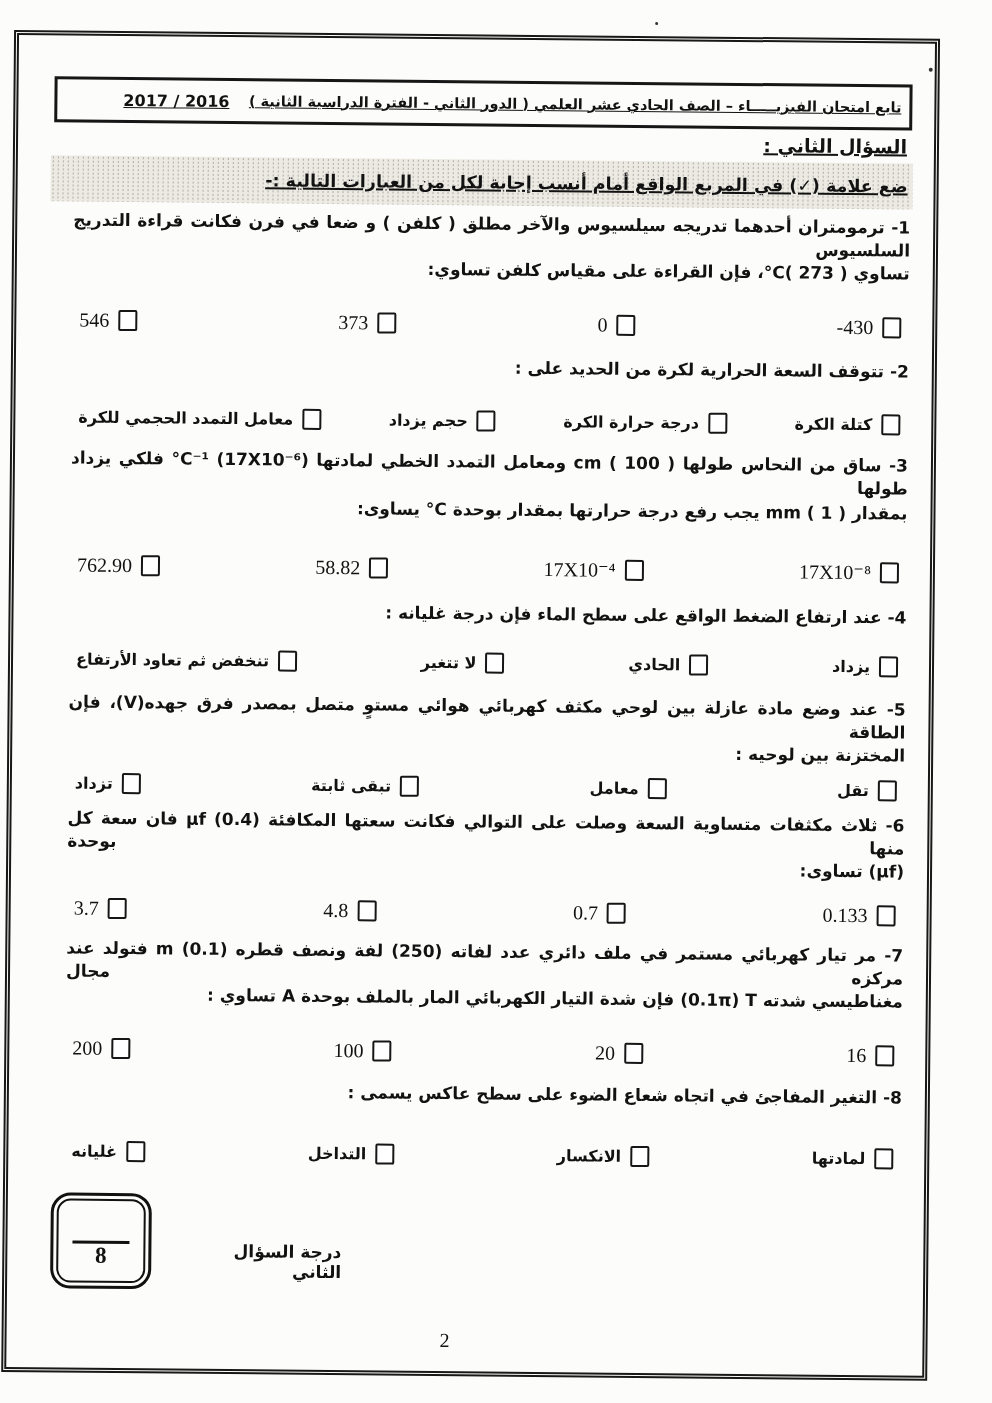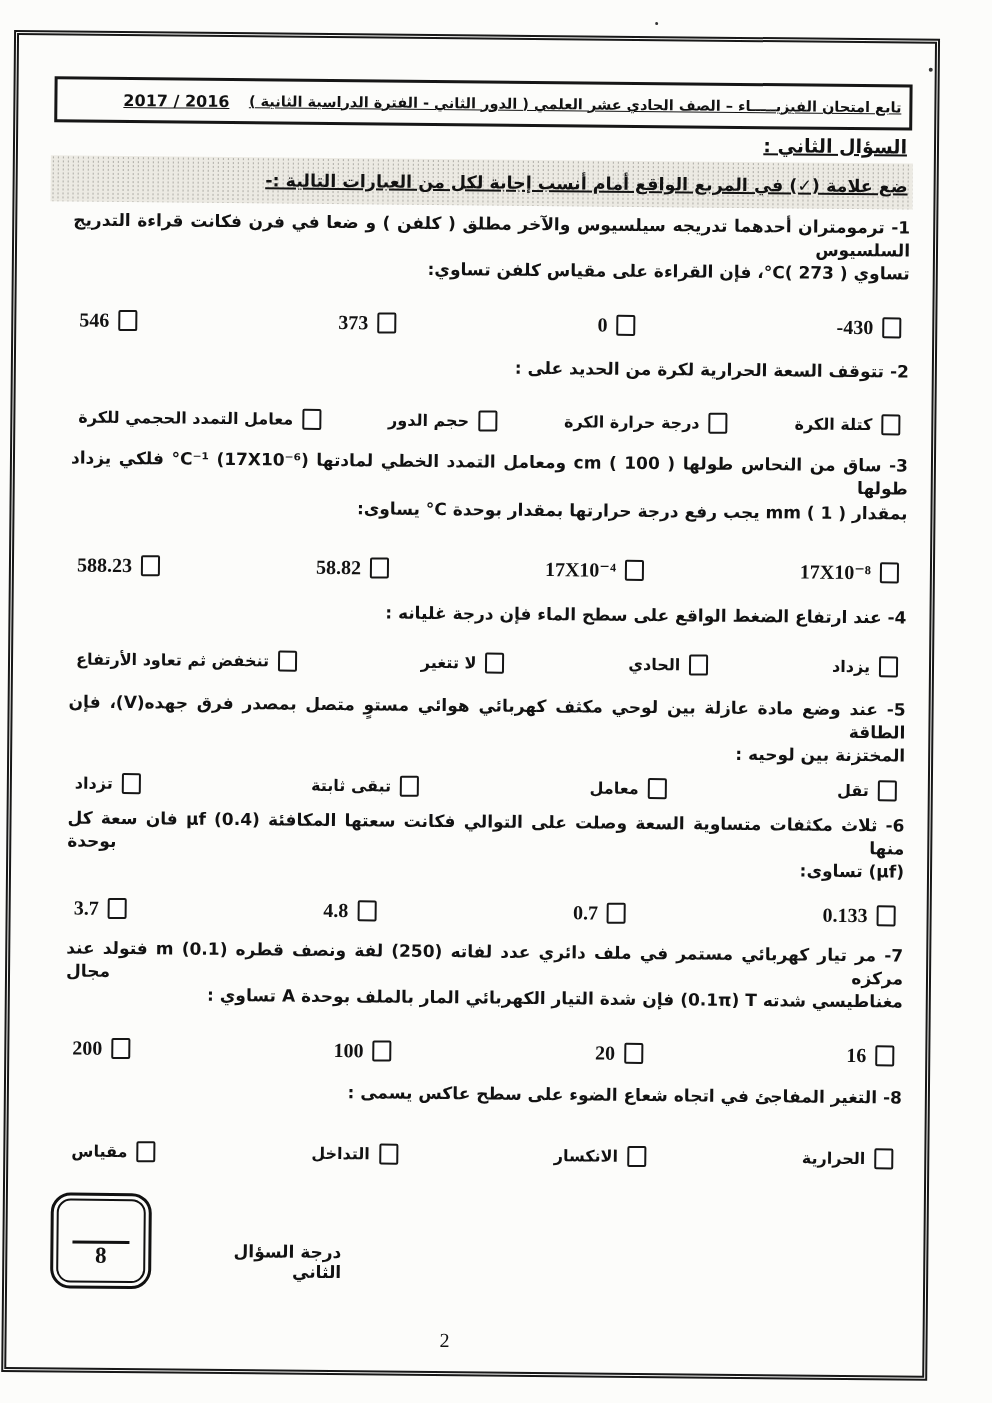--- a/index.html
+++ b/index.html
@@ -52,21 +52,21 @@
     display:flex;direction:rtl;justify-content:space-between;align-items:center;
   }
   .opt{display:flex;direction:rtl;align-items:center;gap:9px;}
   .box{
     width:15px;height:17px;border:2px solid #161616;border-radius:2px;
     flex:none;background:#fff;
   }
   .olabel{font-size:16px;font-weight:bold;}
   .olabel.num{
     font-family:"Liberation Serif","DejaVu Serif",serif;
-    font-size:20px;font-weight:bold;direction:ltr;unicode-bidi:isolate;
+    font-size:20px;font-weight:normal;direction:ltr;unicode-bidi:isolate;
   }
   .grade-box{
     position:absolute;left:62px;top:1192px;width:101px;height:96px;
     border:3px solid #111;border-radius:20px;padding:3px;box-sizing:border-box;
   }
   .grade-inner{
     width:100%;height:100%;border:2px solid #111;border-radius:14px;
     box-sizing:border-box;position:relative;
   }
   .grade-line{position:absolute;left:17%;right:17%;top:50%;height:3px;background:#111;}
@@ -133,21 +133,21 @@
     <div class="opt">
       <span class="box"></span>
       <span class="olabel">كتلة الكرة</span>
     </div>
     <div class="opt">
       <span class="box"></span>
       <span class="olabel">درجة حرارة الكرة</span>
     </div>
     <div class="opt">
       <span class="box"></span>
-      <span class="olabel">حجم الدور</span>
+      <span class="olabel">حجم يزداد</span>
     </div>
     <div class="opt">
       <span class="box"></span>
       <span class="olabel">معامل التمدد الحجمي للكرة</span>
     </div>
   </div>
 
   <div class="qline fill" style="top:446px" dir="rtl">
     <span class="qnum">3-</span>
     <span>ساق من النحاس طولها ‎cm ( 100 )‎ ومعامل التمدد الخطي لمادتها ‎°C⁻¹‎ ‎(17X10⁻⁶)‎ فلكي يزداد طولها</span>
@@ -161,21 +161,21 @@
     <div class="opt">
       <span class="box"></span>
       <span class="olabel num">17X10⁻⁴</span>
     </div>
     <div class="opt">
       <span class="box"></span>
       <span class="olabel num">58.82</span>
     </div>
     <div class="opt">
       <span class="box"></span>
-      <span class="olabel num">588.23</span>
+      <span class="olabel num">762.90</span>
     </div>
   </div>
 
   <div class="qline" style="top:598px" dir="rtl">
     <span class="qnum">4-</span>
     <span>عند ارتفاع الضغط الواقع على سطح الماء فإن درجة غليانه :</span>
   </div>
   <div class="opts" style="top:648px">
     <div class="opt">
       <span class="box"></span>
@@ -267,33 +267,33 @@
     </div>
   </div>
 
   <div class="qline" style="top:1078px" dir="rtl">
     <span class="qnum">8-</span>
     <span>التغير المفاجئ في اتجاه شعاع الضوء على سطح عاكس يسمى :</span>
   </div>
   <div class="opts" style="top:1140px">
     <div class="opt">
       <span class="box"></span>
-      <span class="olabel">الحرارية</span>
+      <span class="olabel">لمادتها</span>
     </div>
     <div class="opt">
       <span class="box"></span>
       <span class="olabel">الانكسار</span>
     </div>
     <div class="opt">
       <span class="box"></span>
       <span class="olabel">التداخل</span>
     </div>
     <div class="opt">
       <span class="box"></span>
-      <span class="olabel">مقياس</span>
+      <span class="olabel">غليانه</span>
     </div>
   </div>
 
   <div class="grade-box">
     <div class="grade-inner">
       <div class="grade-line"></div>
       <div class="grade-total">8</div>
     </div>
   </div>
   <div class="grade-label">درجة السؤال الثاني</div>

